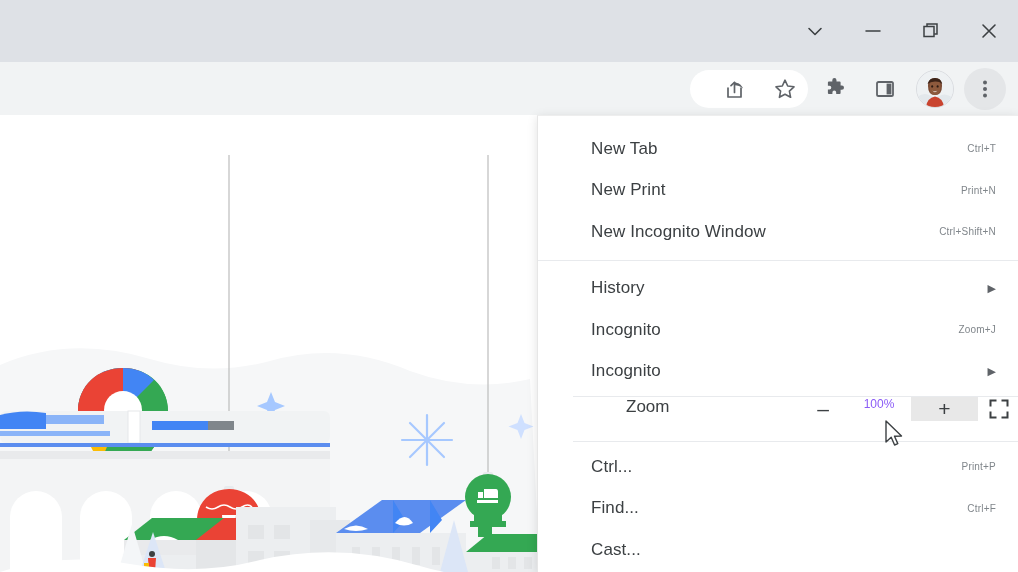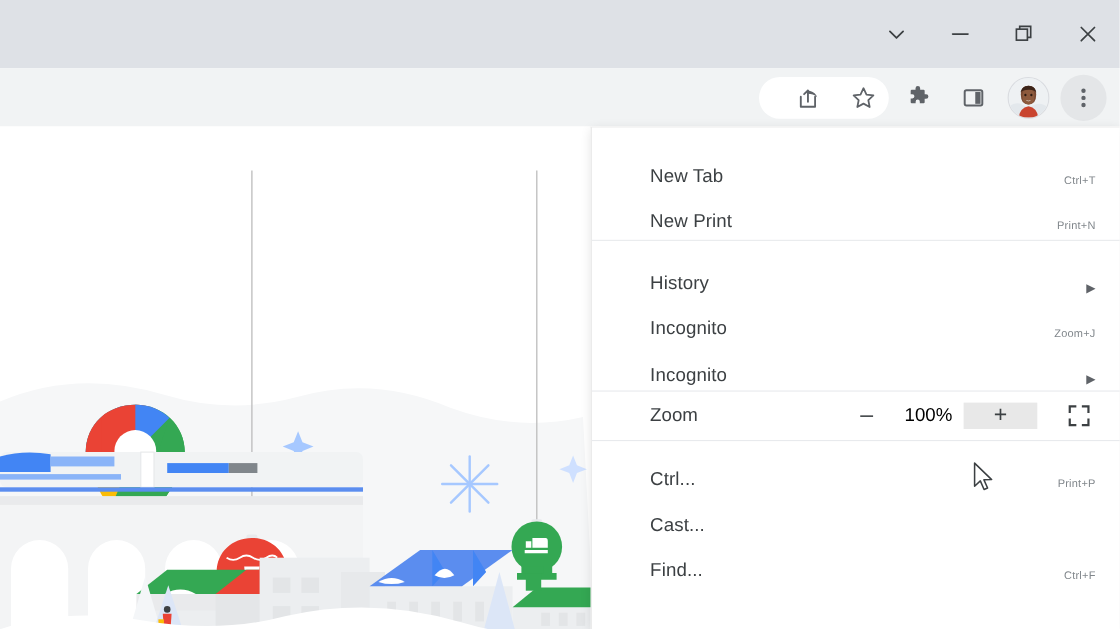--- a/index.html
+++ b/index.html
@@ -27,35 +27,35 @@
   #content svg{position:absolute;left:0;top:0;}
 
   
   #menu{
     position:absolute;left:537px;top:115px;width:481px;height:457px;
     background:#ffffff;border-left:1px solid #e6e6e6;border-top:1px solid #eeeeee;
     box-shadow:0 2px 10px rgba(0,0,0,.12);
     box-sizing:border-box;
   }
   .mi{
-    height:41.5px;display:flex;align-items:flex-end;
+    height:41.5px;display:flex;align-items:center;
     padding:0 22px 0 53px;box-sizing:border-box;position:relative;cursor:default;
   }
   .mi .lbl{font-size:17px;color:#3c4043;letter-spacing:.1px;}
   .mi .sc{margin-left:auto;font-size:10px;color:#80868b;letter-spacing:.2px;}
   .mi .arrow{margin-left:auto;color:#5f6368;font-size:11px;line-height:1;}
   .sep{height:1px;background:#e8eaed;margin:7px 0;}
 
   
-  #zoomrow{height:44px;display:flex;align-items:center;border-top:1px solid #e8eaed;border-bottom:1px solid #e8eaed;}
+  #zoomrow{height:44px;display:flex;align-items:flex-start;border-top:1px solid #e8eaed;border-bottom:1px solid #e8eaed;margin-left:35px;}
   #zoomlabelcell{flex:0 0 225px;display:flex;align-items:center;padding-left:53px;box-sizing:border-box;}
   #zoomlabelcell .lbl{font-size:17px;color:#3c4043;}
   .vsep{width:1px;background:#e8eaed;}
   #zoomminus{flex:0 0 48px;display:flex;align-items:center;justify-content:center;font-size:21px;color:#3c4043;}
-  #zoomval{flex:0 0 64px;display:flex;align-items:center;justify-content:center;font-size:17px;color:#000000;}
+  #zoomval{flex:0 0 64px;display:flex;align-items:center;justify-content:center;font-size:12px;color:#8b5cf6;}
   #zoomplus{flex:0 0 67px;display:flex;align-items:center;justify-content:center;font-size:21px;color:#3c4043;background:#e8e8e8;}
   #zoomfull{flex:1 1 auto;display:flex;align-items:center;justify-content:center;}
   
   #cursor{position:absolute;left:884px;top:420px;pointer-events:none;}
 </style>
 </head>
 <body>
 
 <div id="window">
 
@@ -282,20 +282,24 @@
     <div style="height:12px"></div>
 
     <div class="mi">
       <span class="lbl">New Tab</span>
       <span class="sc">Ctrl+T</span>
     </div>
     <div class="mi">
       <span class="lbl">New Print</span>
       <span class="sc">Print+N</span>
     </div>
+    <div class="mi">
+      <span class="lbl">New Incognito Window</span>
+      <span class="sc">Ctrl+Shift+N</span>
+    </div>
 
     <div class="sep"></div>
 
     <div class="mi">
       <span class="lbl">History</span>
       <span class="arrow">▶</span>
     </div>
     <div class="mi">
       <span class="lbl">Incognito</span>
       <span class="sc">Zoom+J</span>
@@ -323,26 +327,26 @@
       </div>
     </div>
 
     <div style="height:4px"></div>
 
     <div class="mi">
       <span class="lbl">Ctrl...</span>
       <span class="sc">Print+P</span>
     </div>
     <div class="mi">
+      <span class="lbl">Find...</span>
+      <span class="sc">Ctrl+F</span>
+    </div>
+    <div class="mi">
       <span class="lbl">Cast...</span>
       <span class="sc"></span>
-    </div>
-    <div class="mi">
-      <span class="lbl">Find...</span>
-      <span class="sc">Ctrl+F</span>
     </div>
   </div>
 
   <svg id="cursor" width="22" height="30" viewBox="0 0 22 30">
     <path d="M2 1 L2 22 L7.2 17.2 L10.6 25 L13.8 23.6 L10.5 16.2 L17.5 16 Z" fill="#ffffff" stroke="#3c4043" stroke-width="1.4" stroke-linejoin="round"></path>
   </svg>
 
 </div>
 
 </body></html>

